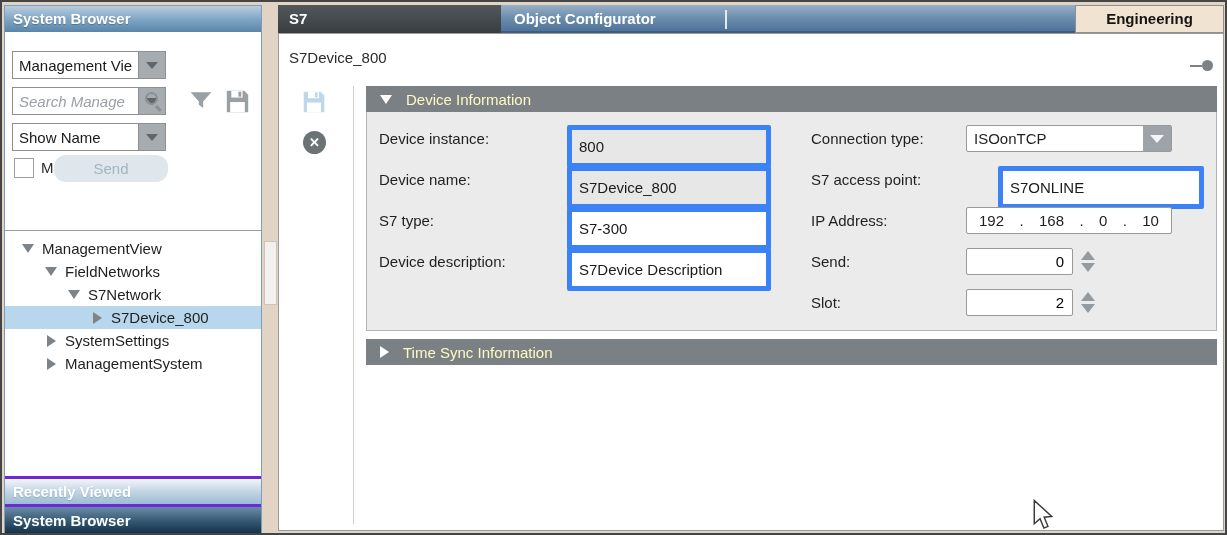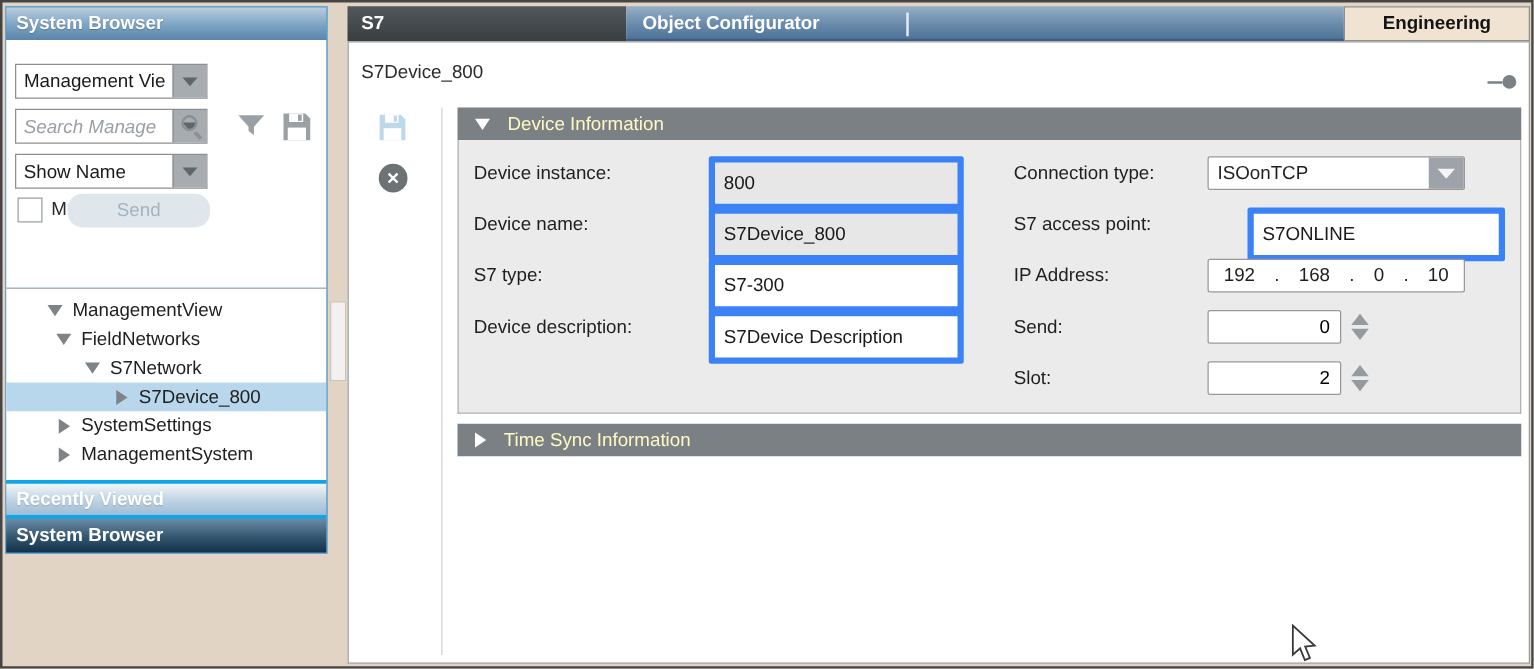--- a/index.html
+++ b/index.html
@@ -5,22 +5,22 @@
   * { margin:0; padding:0; box-sizing:border-box; }
   html,body { width:1227px; height:535px; }
   body { font-family:"Liberation Sans", sans-serif; font-size:15px; color:#1f1f1f; }
   #root {
     position:relative; width:1227px; height:535px;
     background:#e2d4c5; border:2px solid #454545; overflow:hidden;
   }
 
   
   #left-panel {
-    position:absolute; left:2px; top:3px; width:258px; height:438px;
-    background:#0ea5e9; border:1px solid #7f9dbb; display:flex; flex-direction:column;
+    position:absolute; left:2px; top:3px; width:258px; height:530px;
+    background:#6d28d9; border:1px solid #7f9dbb; display:flex; flex-direction:column;
   }
   .lp-header {
     height:26px; flex:0 0 26px; padding-left:8px; line-height:26px;
     background:linear-gradient(180deg,#b9cdde 0%,#7ba3c4 55%,#5a85a9 100%);
     color:#fff; font-weight:bold; text-shadow:0 1px 1px rgba(0,0,0,.25);
   }
   .lp-controls { position:relative; height:198px; flex:0 0 198px; background:#fff; }
   .combo {
     position:absolute; left:7px; width:154px; height:28px;
     border:1px solid #8f8f8f; background:#fff; display:flex;
@@ -48,21 +48,21 @@
     position:absolute; left:49px; width:114px; height:27px; background:#dfe7ec;
     color:#a2b4c1; text-align:center; line-height:27px; border:none; font:15px "Liberation Sans",sans-serif;
   }
   .lp-tree { flex:1 1 auto; border-top:1px solid #9b9b9b; background:#fff; padding-top:6px; overflow:hidden; }
   .tree-row { display:flex; align-items:center; height:23px; cursor:default; }
   .tree-row.selected { background:#b9d7ec; }
   .tree-row .tri-box { width:14px; display:flex; justify-content:center; flex:0 0 14px; }
   .tri-exp { width:0;height:0;border-left:6px solid transparent;border-right:6px solid transparent;border-top:9px solid #7d8386; }
   .tri-col { width:0;height:0;border-top:6px solid transparent;border-bottom:6px solid transparent;border-left:9px solid #7d8386; }
   .tree-label { padding-left:7px; white-space:nowrap; }
-  .lvl0 { padding-left:16px;margin-left:16px; } .lvl1 { padding-left:39px; } .lvl2 { padding-left:62px; } .lvl3 { padding-left:85px; }
+  .lvl0 { padding-left:16px; } .lvl1 { padding-left:39px; } .lvl2 { padding-left:62px; } .lvl3 { padding-left:85px; }
   .lp-bar-recent {
     flex:0 0 25px; height:25px; margin-top:3px; padding-left:8px; line-height:25px;
     background:linear-gradient(180deg,#f2f6fa 0%,#c2d5e4 50%,#9dbcd4 100%);
     color:#fff; font-weight:600; text-shadow:0 1px 1px rgba(90,110,130,.35);
   }
   .lp-bar-system {
     flex:0 0 27px; height:27px; margin-top:3px; padding-left:8px; line-height:27px;
     background:linear-gradient(180deg,#6b8ca8 0%,#33566f 55%,#12304a 100%);
     color:#fff; font-weight:600;
   }

